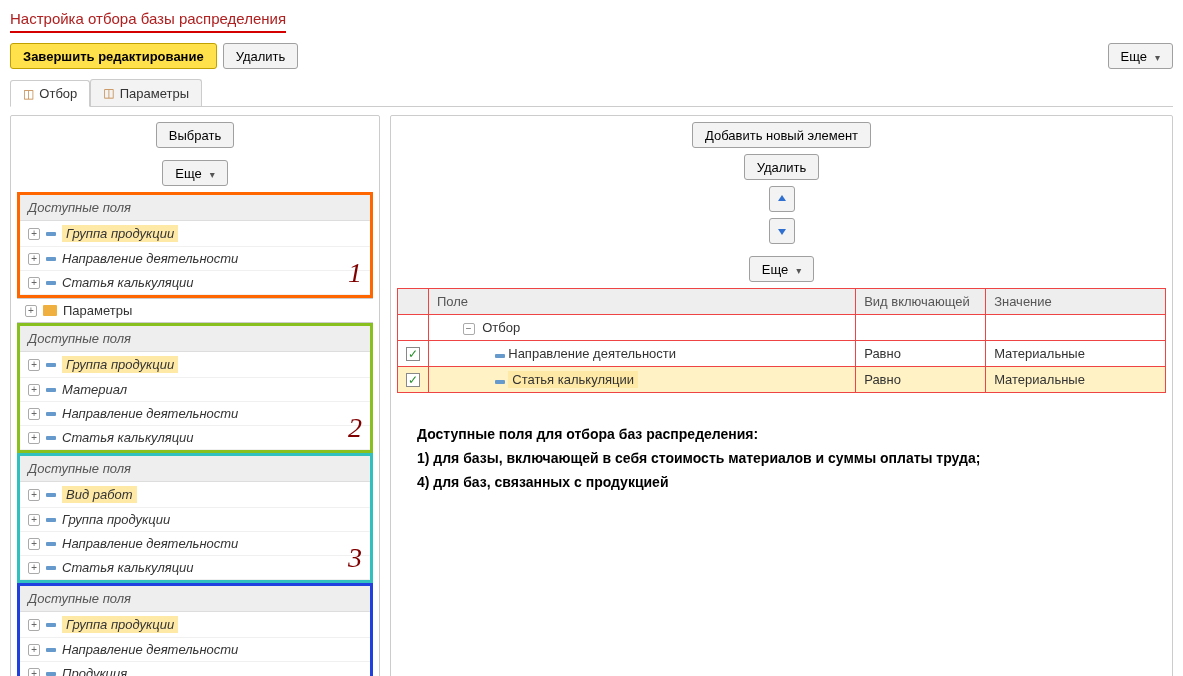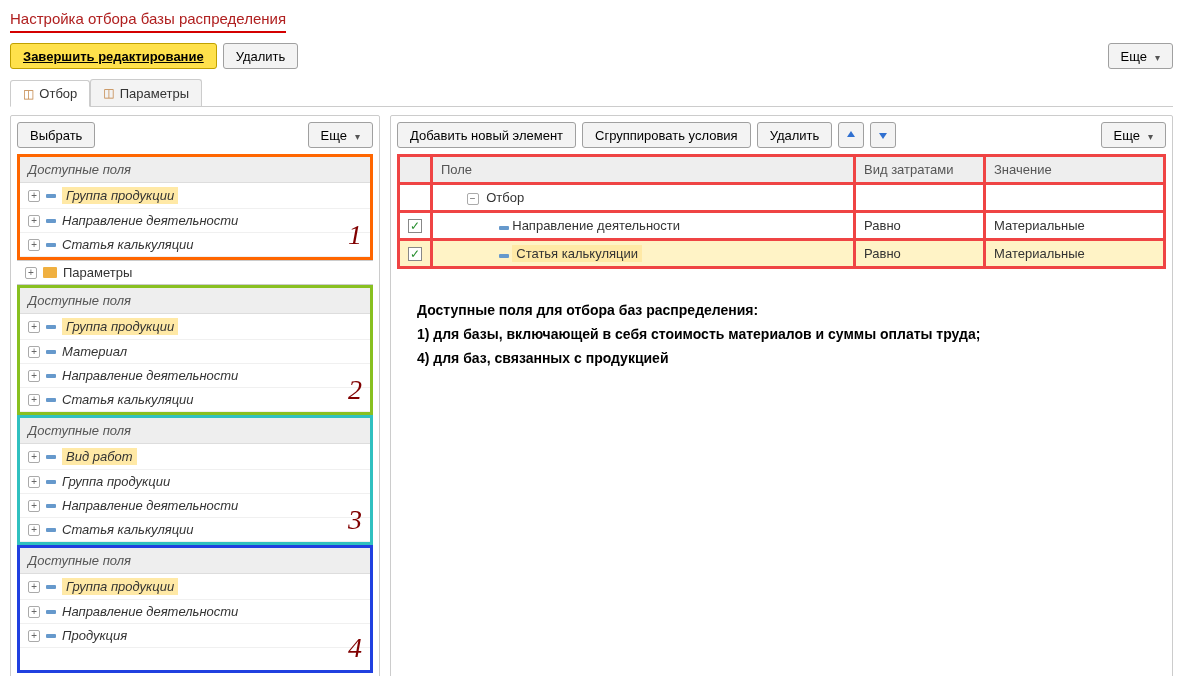--- a/index.html
+++ b/index.html
@@ -36,21 +36,20 @@
     background: #f3f3f3;
     border-radius: 3px;
     font-size: 13px;
     cursor: pointer;
     white-space: nowrap;
   }
   .btn.yellow {
     background: #ffe14b;
     border: 1px solid #c0a000;
     font-weight: bold;
-    text-decoration: underline;
   }
   .btn.sm { padding: 0 6px; }
   .btn .caret::after { content: "▾"; font-size: 10px; margin-left: 4px; color: #555; }
   .spacer { flex: 1; }
   .tabs {
     display: flex;
     gap: 0;
     border-bottom: 1px solid #ccc;
     margin-bottom: 8px;
   }
@@ -83,20 +82,21 @@
     padding: 6px;
     background: #fff;
   }
   .left-panel { width: 370px; flex: 0 0 370px; }
   .right-panel { flex: 1; }
   .panel-toolbar {
     display: flex;
     align-items: center;
     gap: 6px;
     margin-bottom: 6px;
+    flex-direction: column;
   }
   .group-box {
     border: 3px solid;
     margin-bottom: 0;
     position: relative;
     font-style: italic;
   }
   .group-box.c1 { border-color: #ff6600; }
   .group-box.c2 { border-color: #88c020; }
   .group-box.c3 { border-color: #30c0c0; }
@@ -155,21 +155,21 @@
     padding: 1px 4px;
   }
   .tree-row.param-row { border-top: 1px solid #ccc; border-bottom: 1px solid #ccc; }
   
   .filter-table {
     width: 100%;
     border-collapse: collapse;
     margin-bottom: 20px;
   }
   .filter-table th, .filter-table td {
-    border: 3px solid #ef4444;
+    border: 1px solid #ef4444;
     padding: 5px 8px;
     text-align: left;
     font-weight: normal;
     font-size: 13px;
   }
   .filter-table th {
     background: #eeeeee;
     color: #555;
   }
   .filter-table td.chk-cell { width: 28px; text-align: center; }
@@ -335,21 +335,20 @@
         <span class="field-icon"></span>
         <span>Продукция</span>
       </div>
       <div class="group-number">4</div>
     </div>
   </div>
 
   <div class="right-panel">
     <div class="panel-toolbar">
       <button class="btn">Добавить новый элемент</button>
-      <button class="btn">Сгруппировать условия</button>
       <button class="btn">Удалить</button>
       <button class="btn sm arrow-btn">
         <svg width="12" height="12" viewBox="0 0 12 12">
             <path d="M6 2 L10 8 L2 8 Z" fill="#3070d0"></path>
           </svg>
       </button>
       <button class="btn sm arrow-btn">
         <svg width="12" height="12" viewBox="0 0 12 12">
             <path d="M2 4 L10 4 L6 10 Z" fill="#3070d0"></path>
           </svg>
@@ -359,21 +358,21 @@
         <span>Еще</span>
           <span class="caret"></span>
       </button>
     </div>
 
     <table class="filter-table">
       <thead>
         <tr>
           <th style="width:28px"></th>
           <th>Поле</th>
-          <th style="width:130px">Вид затратами</th>
+          <th style="width:130px">Вид включающей</th>
           <th>Значение</th>
         </tr>
       </thead>
       <tbody>
         <tr>
           <td class="chk-cell"></td>
           <td>
             <span class="indent l1"></span>
             <span class="filter-exp">−</span>
             <span>Отбор</span>

